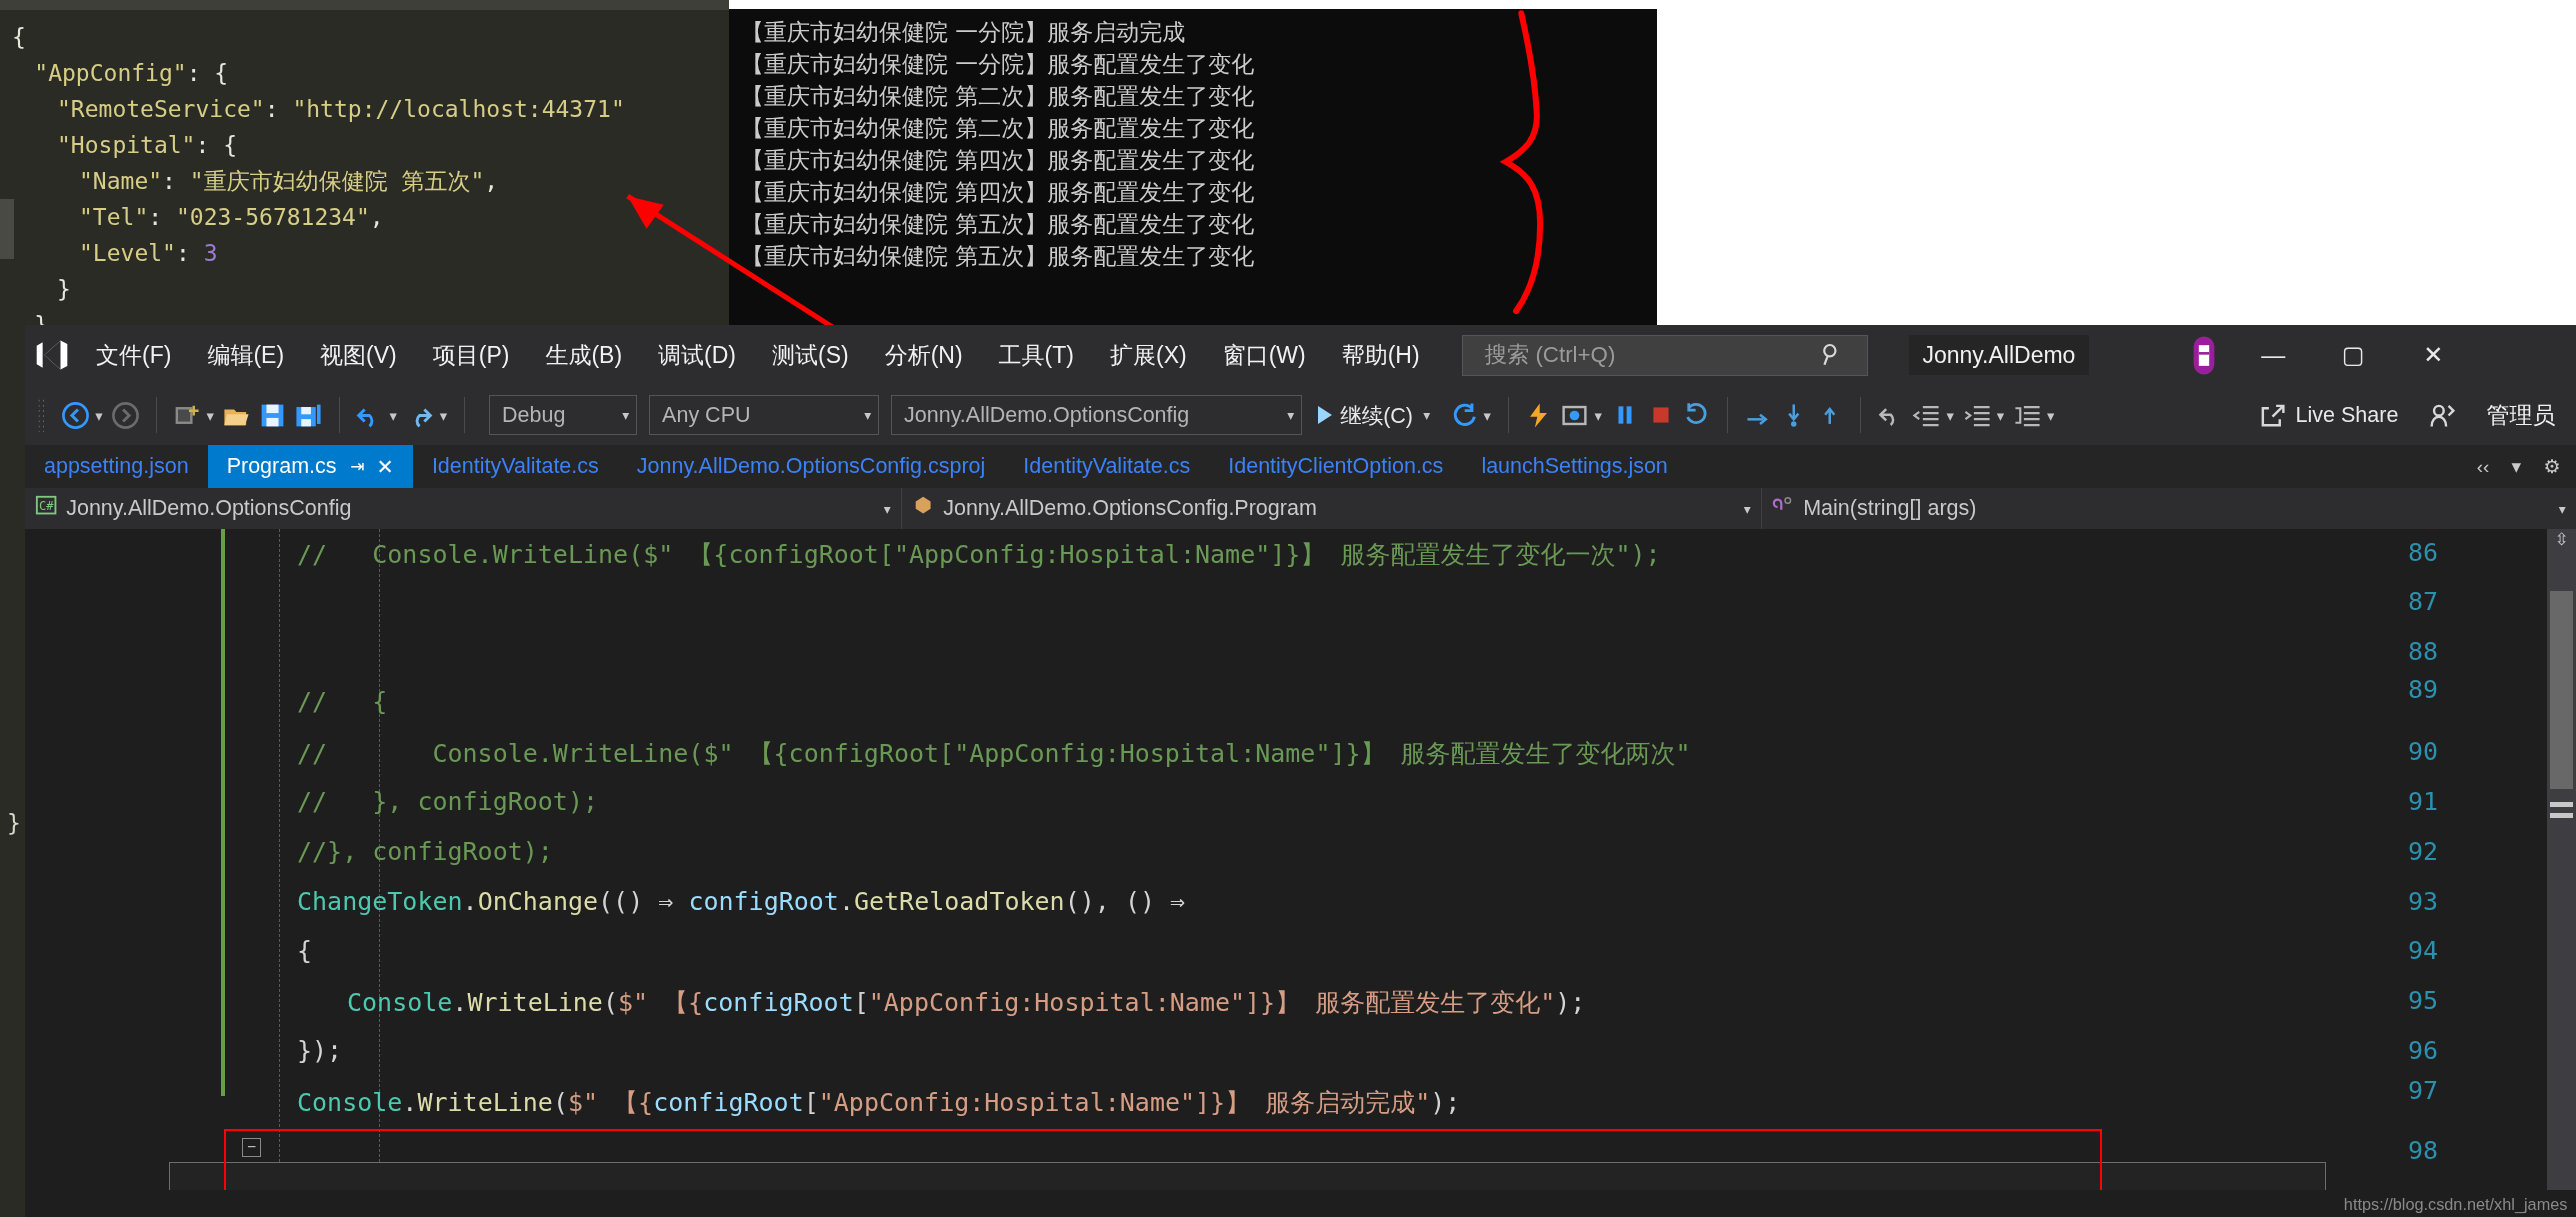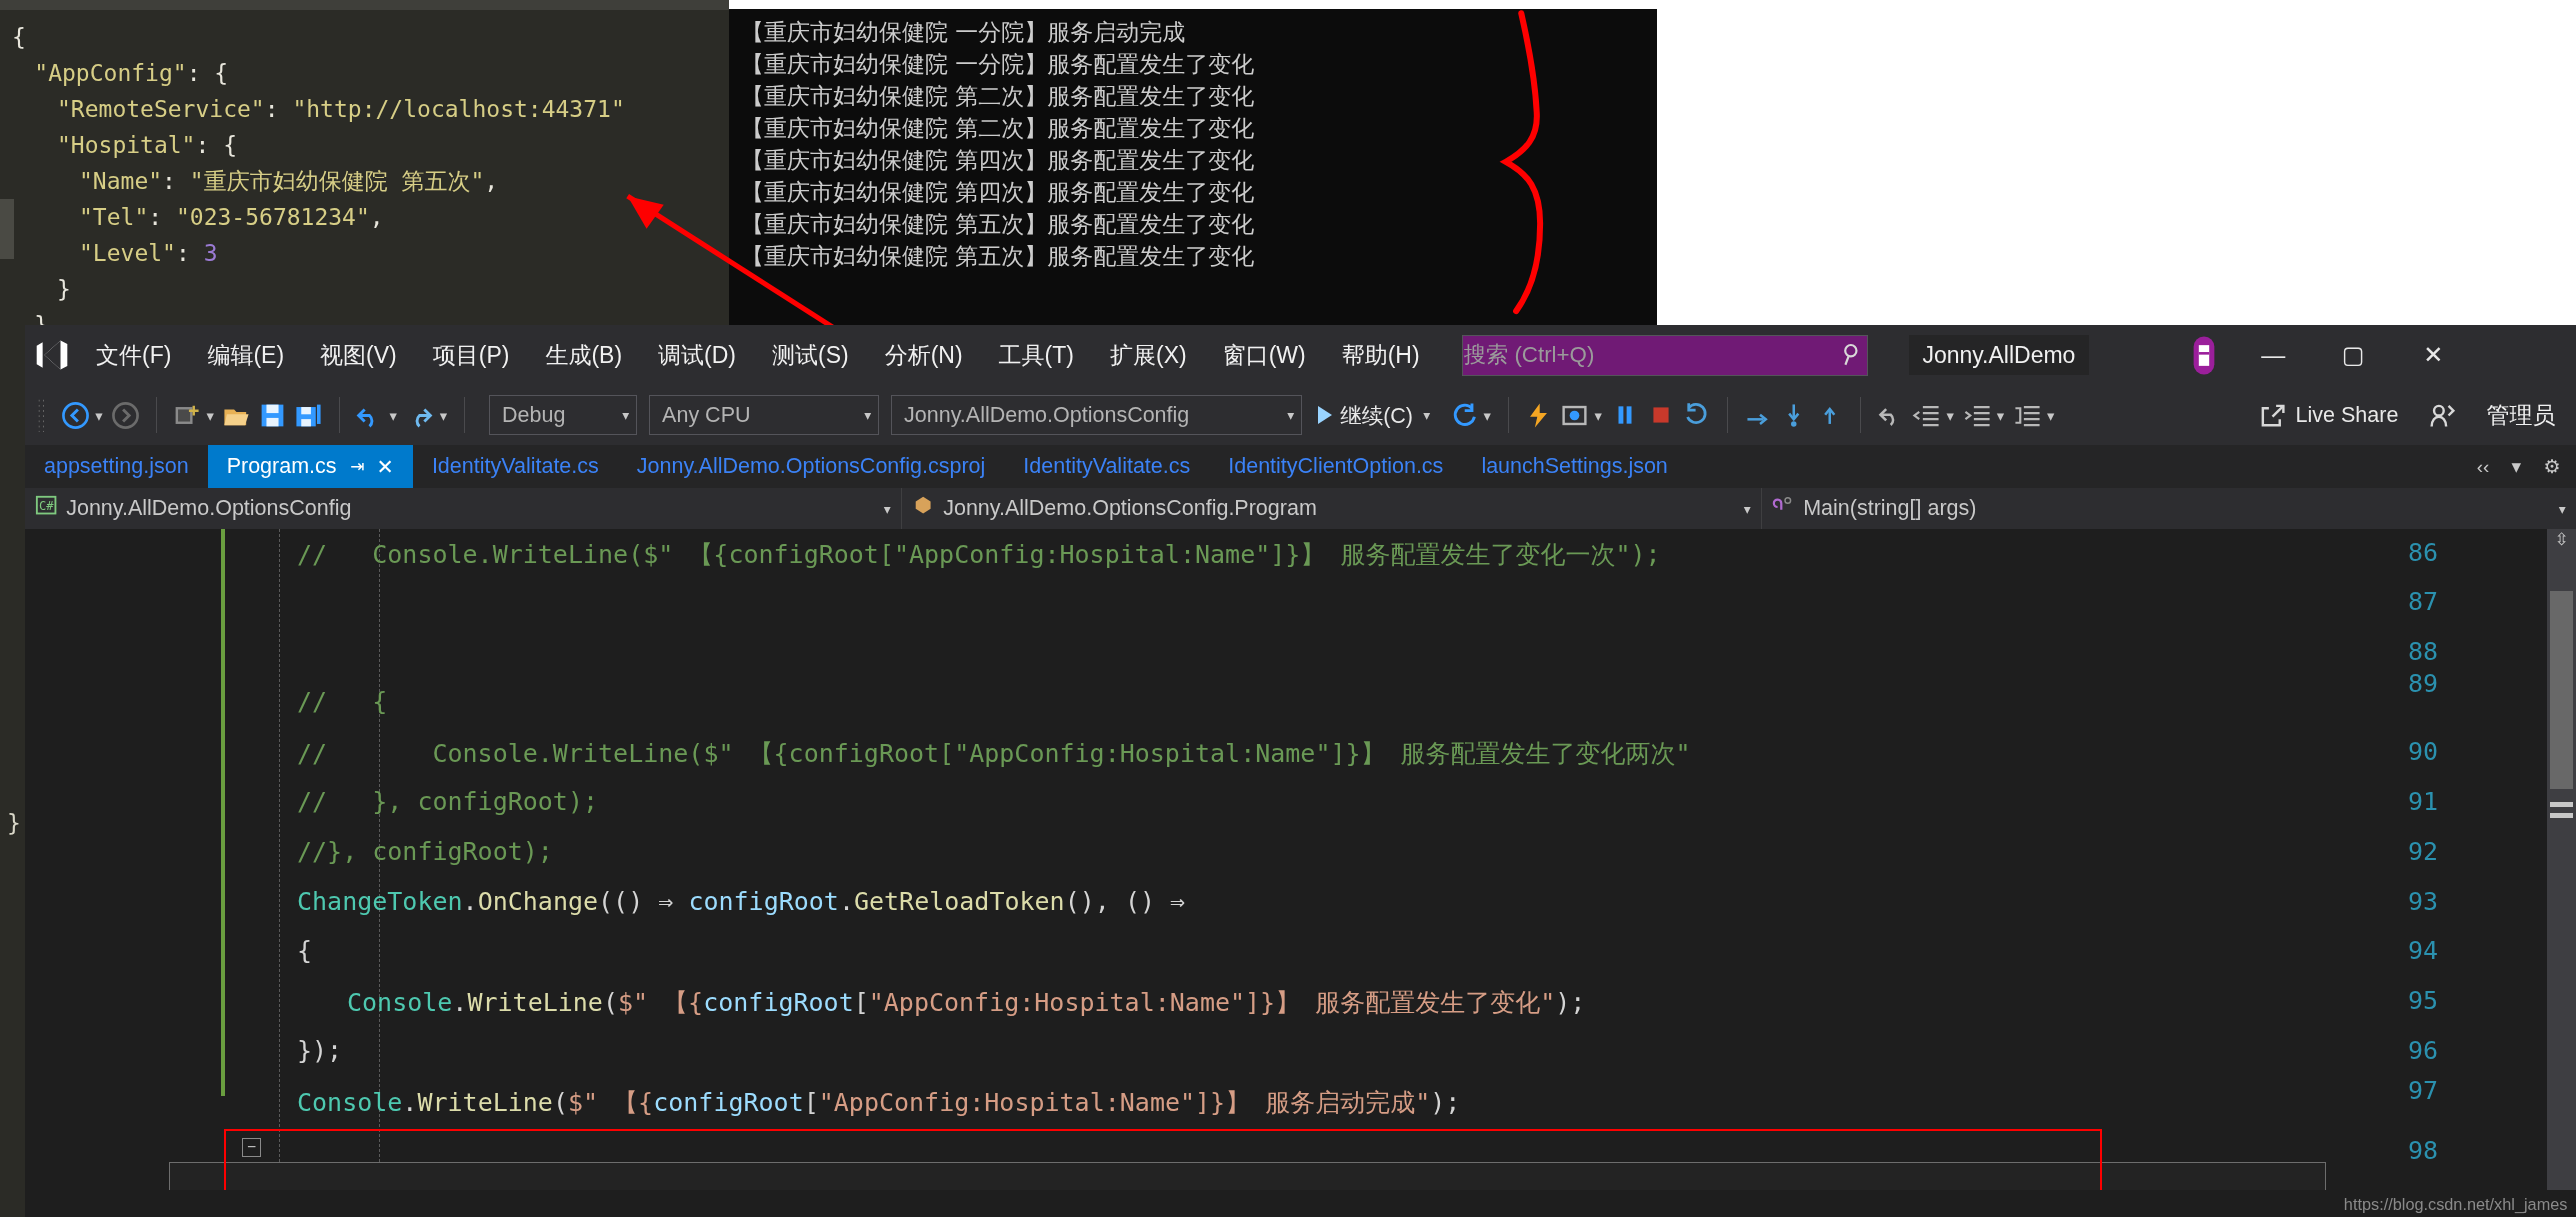--- a/index.html
+++ b/index.html
@@ -70,22 +70,22 @@
     position:relative; height:60px; background:#2d2d30;
     display:flex; align-items:center;
   }
   .vs-logo {
     width:53px; height:60px; display:flex; align-items:center; justify-content:center;
   }
   .menu-item {
     color:#f1f1f1; font-size:23px; padding:0 18px; line-height:60px; white-space:nowrap;
   }
   .search-box {
-    margin-left:24px; width:406px; height:41px; background:#701a75;
-    border:0.9px solid #54545a; display:flex; align-items:center; padding:0 1px;
+    margin-left:24px; width:406px; height:41px; background:#404040;
+    border:0.9px solid #54545a; display:flex; align-items:center; padding:0 22px;
   }
   .search-box .ph { color:#9b9b9b; font-size:22.3px; flex:1; }
   .search-ico { width:26px; height:26px; color:#d0d0d0; }
   .sol-name {
     margin-left:41px; color:#f1f1f1; font-size:23px; background:#252526;
     padding:6.9px 13.8px; white-space:nowrap;
   }
   .live-ico { margin-left:96px; width:38px; height:45px; }
   .win-btns { margin-left:33px; display:flex; align-items:center; gap:46px; }
   .win-btn { color:#e8e8e8; font-size:24px; width:34px; text-align:center; }
@@ -507,21 +507,21 @@
 
     <div class="vs-editor">
       <div class="ed-margin-left"></div>
       <div class="change-bar" style="top:0;height:103px"></div>
       <div class="change-bar" style="top:103px;height:464px;background:#6a9e3f"></div>
 
       <div id="gutter">
           <div class="gutter-num" style="top: 8.6px;">86</div>
           <div class="gutter-num" style="top: 58px;">87</div>
           <div class="gutter-num" style="top: 108px;">88</div>
-          <div class="gutter-num" style="top: 140px;">89</div>
+          <div class="gutter-num" style="top: 146px;">89</div>
           <div class="gutter-num" style="top: 208px;">90</div>
           <div class="gutter-num" style="top: 258px;">91</div>
           <div class="gutter-num" style="top: 308px;">92</div>
           <div class="gutter-num" style="top: 358px;">93</div>
           <div class="gutter-num" style="top: 407px;">94</div>
           <div class="gutter-num" style="top: 457px;">95</div>
           <div class="gutter-num" style="top: 507px;">96</div>
           <div class="gutter-num" style="top: 547px;">97</div>
           <div class="gutter-num" style="top: 607px;">98</div>
         </div>

